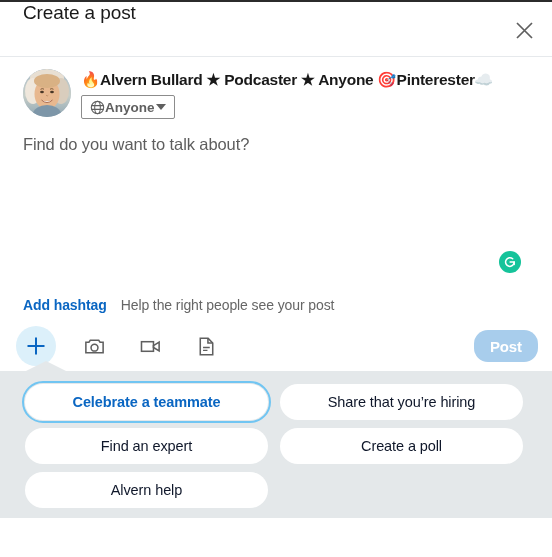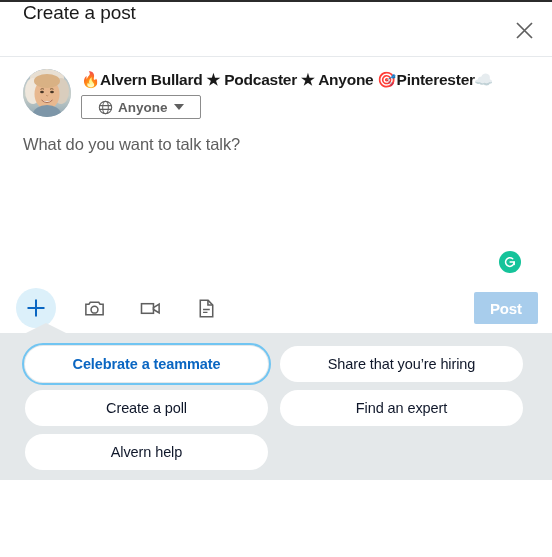--- a/index.html
+++ b/index.html
@@ -78,23 +78,22 @@
     font-weight: bold;
     color: #000000e6;
     line-height: 18px;
     white-space: nowrap;
     letter-spacing: -0.25px;
   }
   .audience-btn {
     margin-top: 6px;
     display: inline-flex;
     align-items: center;
-    gap: 5px;
     height: 24px;
-    padding: 0 16px;
+    padding: 0 8px;
     border: 1px solid #8c8c8c;
     border-radius: 2px;
     background: #fff;
     cursor: pointer;
     font-size: 13.5px;
     color: #5f5f5f;
     font-weight: bold;
   }
   .caret {
     width: 0; height: 0;
@@ -180,21 +179,21 @@
   .tool-btn.plus-active {
     background: #dcf0fa;
     margin-right: 18px;
   }
   .toolbar-spacer { flex: 1; }
   .post-btn {
     min-width: 60px;
     height: 32px;
     padding: 0 16px;
     border: none;
-    border-radius: 2px;
+    border-radius: 14px;
     background: #a8cdec;
     color: #ffffff;
     font-size: 15px;
     font-weight: bold;
     cursor: default;
     letter-spacing: -0.1px;
   }
 
   
   .suggest-panel {
@@ -294,31 +293,35 @@
           <path d="M1.6 6 H14.4 M1.6 10 H14.4" stroke="#5f5f5f" stroke-width="1.1"></path>
         </svg>
         <span>Anyone</span>
         <span class="caret"></span>
       </button>
     </div>
   </div>
 
   <div class="editor-wrap">
     <div class="editor">
-      <div class="editor-placeholder">What do you want to talk talk?</div>
+      <div class="editor-placeholder">Find do you want to talk about?</div>
     </div>
     <div class="grammarly">
       <svg width="22" height="22" viewBox="0 0 22 22">
         <circle cx="11" cy="11" r="11" fill="#15c39a"></circle>
         <path d="M15.2 11.1 h-4.1 M15.2 11.1 a4.3 4.3 0 1 1 -1.5 -3.3" stroke="#ffffff" stroke-width="1.5" fill="none" stroke-linecap="round"></path>
         <path d="M15.2 11.1 v2.3" stroke="#ffffff" stroke-width="1.5" stroke-linecap="round"></path>
       </svg>
     </div>
   </div>
 
+  <div class="hashtag-row">
+    <span class="hashtag-link">Add hashtag</span>
+    <span class="hashtag-hint">Help the right people see your post</span>
+  </div>
 
   <div class="toolbar">
     <button class="tool-btn plus-active">
       <svg width="22" height="22" viewBox="0 0 22 22">
         <path d="M11 2.5 V19.5 M2.5 11 H19.5" stroke="#0a66c2" stroke-width="2" stroke-linecap="butt"></path>
       </svg>
     </button>
     <button class="tool-btn">
       <svg width="23" height="23" viewBox="0 0 24 24">
         <path d="M3 7.5 h3.2 l1.4 -2 h8.8 l1.4 2 H21 v11 H3 Z" fill="none" stroke="#5f5f5f" stroke-width="1.6"></path>
@@ -340,19 +343,19 @@
     </button>
     <div class="toolbar-spacer"></div>
     <button class="post-btn" disabled="">Post</button>
   </div>
 
   <div class="suggest-panel">
     <div class="panel-pointer"></div>
     <div class="pill-grid">
       <button class="pill selected">Celebrate a teammate</button>
       <button class="pill">Share that you’re hiring</button>
+      <button class="pill">Find an expert</button>
       <button class="pill">Create a poll</button>
-      <button class="pill">Find an expert</button>
       <button class="pill">Alvern help</button>
     </div>
   </div>
 
 </div>
 
 </body></html>

